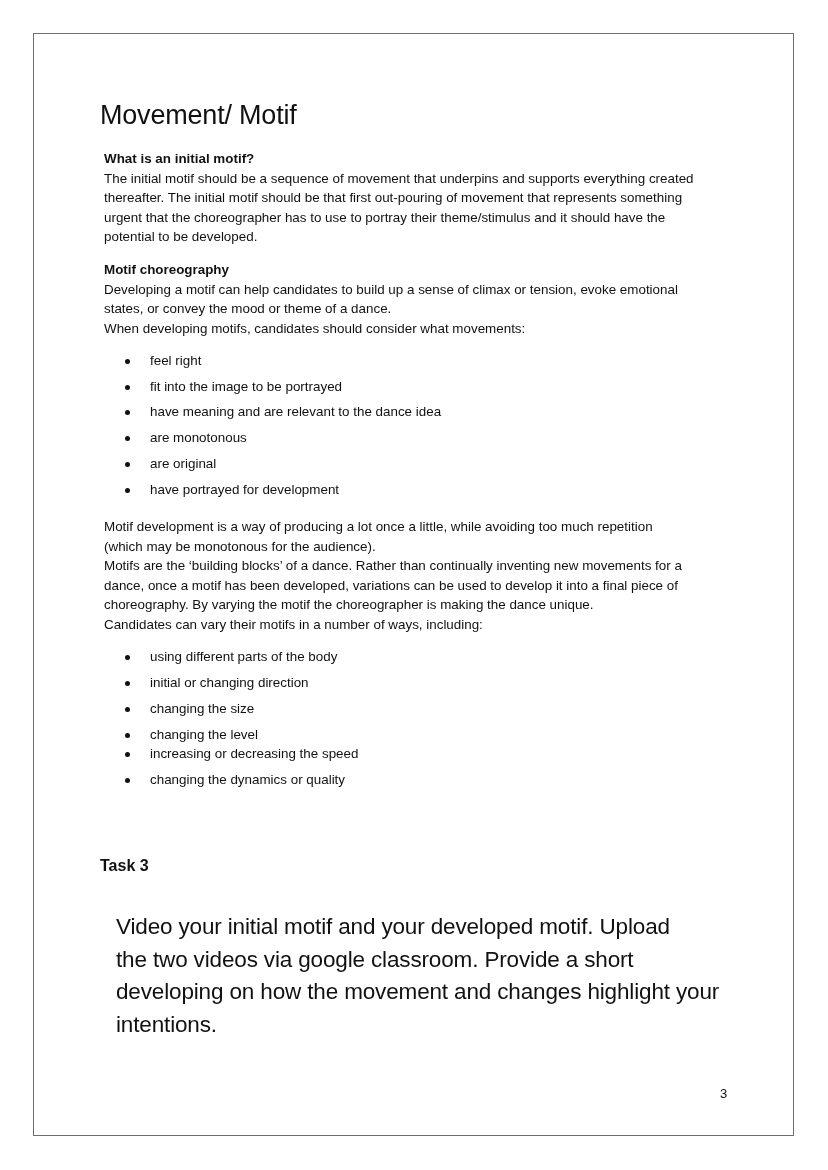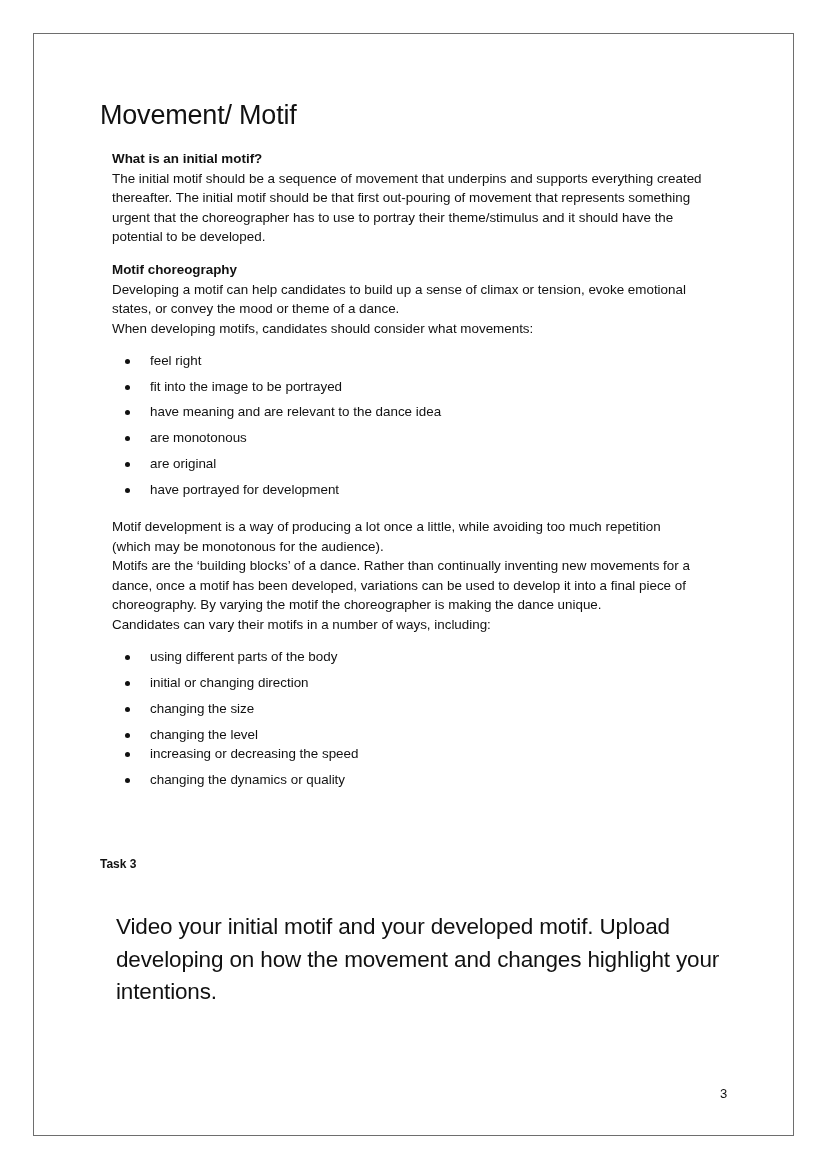--- a/index.html
+++ b/index.html
@@ -34,21 +34,21 @@
       top: 100px;
       left: 0;
       margin: 0;
       font-size: 27px;
       font-weight: normal;
       letter-spacing: -0.2px;
       white-space: nowrap;
     }
     .section {
       position: absolute;
-      left: 12px;
+      left: 4px;
       width: 640px;
       font-size: 13.4px;
       line-height: 19.6px;
     }
     .section p {
       margin: 0;
     }
     .heading-bold {
       font-weight: bold;
       margin: 0;
@@ -81,21 +81,21 @@
     .bullet-text {
       position: absolute;
       left: 50px;
       top: 0;
     }
     .task-heading {
       position: absolute;
       top: 857px;
       left: 0;
       margin: 0;
-      font-size: 12px;
+      font-size: 16px;
       font-weight: bold;
     }
     .task-body {
       position: absolute;
       top: 895px;
       left: 0;
       width: 640px;
       margin: 16px;
       font-size: 22.5px;
       line-height: 32.6px;
@@ -191,19 +191,20 @@
     </li>
     <li style="top:123px;">
       <span class="bullet-dot"></span>
       <span class="bullet-text">changing the dynamics or quality</span>
     </li>
   </ul>
 
   <h2 class="task-heading">Task 3</h2>
   <div class="task-body">
     <div>Video your initial motif and your developed motif. Upload</div>
+    <div>the two videos via google classroom. Provide a short</div>
     <div>developing on how the movement and changes highlight your</div>
     <div>intentions.</div>
   </div>
 
 </div>
 
 <div class="page-number">3</div>
 
 </body></html>

